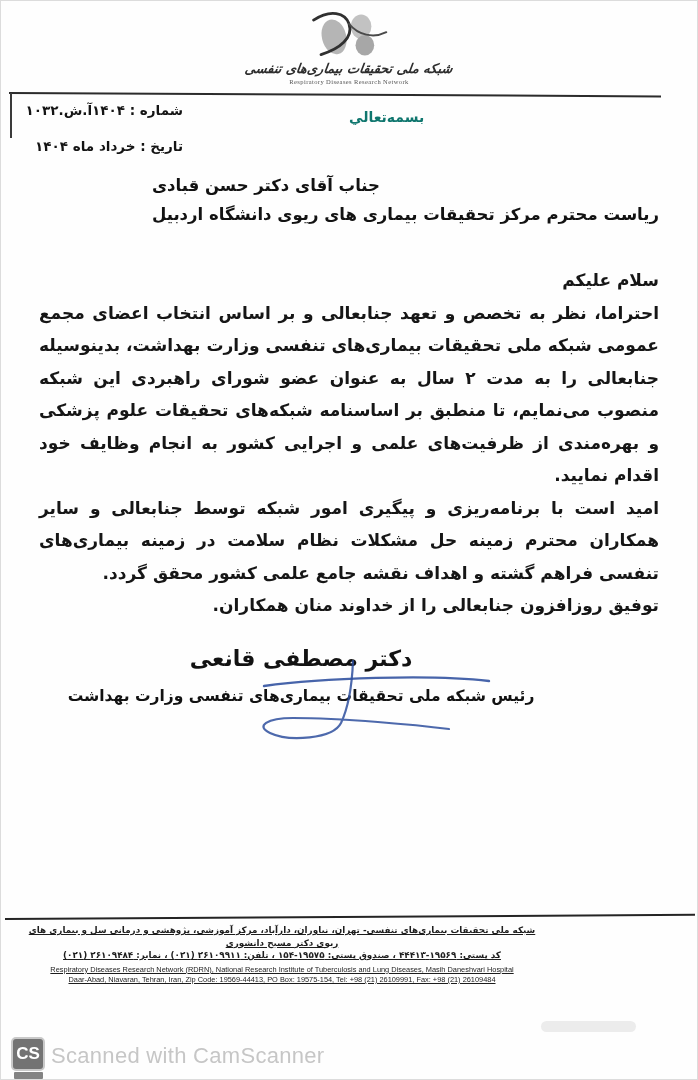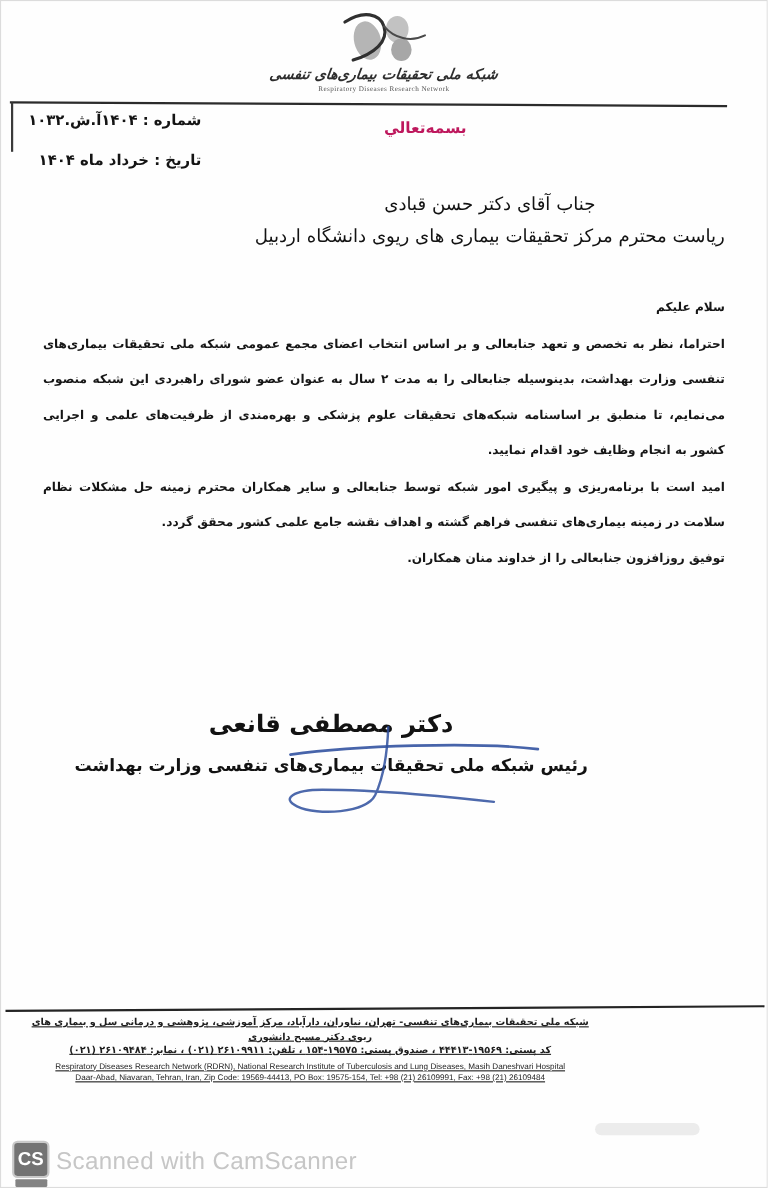--- a/index.html
+++ b/index.html
@@ -11,25 +11,25 @@
   
   .letterhead{position:absolute;top:6px;left:0;right:0;display:flex;flex-direction:column;align-items:center;}
   .logo-graphic{width:96px;height:56px;}
   .logo-calligraphy{font-size:13px;font-weight:bold;font-style:italic;color:#2e2e2e;margin-top:-2px;transform:skewX(-8deg);}
   .logo-english{font-size:6.5px;color:#555;letter-spacing:.4px;margin-top:2px;font-family:"Liberation Serif",serif;}
   .rule-letterhead{position:absolute;top:91px;left:8px;width:652px;height:2px;background:#2b2b2b;transform:rotate(.3deg);transform-origin:left center;}
   .left-tick{position:absolute;top:92px;left:9px;width:2px;height:45px;background:#3a3a3a;}
   
   .meta{position:absolute;top:101px;left:20px;width:162px;direction:rtl;font-weight:bold;font-size:13.5px;color:#141414;}
   .meta .meta-date{margin-top:20px;}
-  .besmele{position:absolute;top:108px;left:348px;font-weight:bold;font-size:14px;direction:rtl;color:#be185d;}
+  .besmele{position:absolute;top:108px;left:348px;font-weight:bold;font-size:14px;direction:rtl;color:#0f766e;}
   
-  .recipient{position:absolute;top:170px;right:38px;direction:rtl;text-align:center;font-weight:normal;font-size:16.5px;line-height:29px;color:#121212;}
+  .recipient{position:absolute;top:170px;right:38px;direction:rtl;text-align:left;font-weight:bold;font-size:16.5px;line-height:29px;color:#121212;}
   
-  .letter-body{position:absolute;top:263px;left:38px;right:38px;direction:rtl;font-weight:bold;font-size:11px;line-height:32.5px;color:#161616;}
+  .letter-body{position:absolute;top:263px;left:38px;right:38px;direction:rtl;font-weight:bold;font-size:17px;line-height:32.5px;color:#161616;}
   .letter-body p{margin:0;text-align:justify;text-align-last:right;}
   
   .sig-block{position:absolute;top:645px;left:60px;width:480px;text-align:center;direction:rtl;font-weight:bold;color:#121212;}
   .sig-name{font-size:22px;}
   .sig-title{font-size:15.5px;margin-top:16px;}
   .sig-ink{position:absolute;top:640px;left:130px;width:360px;height:115px;pointer-events:none;}
   
   .rule-footer{position:absolute;top:917px;left:4px;width:690px;height:2px;background:#242424;transform:rotate(-.35deg);transform-origin:left center;}
   .footer{position:absolute;top:923px;left:16px;width:530px;text-align:center;color:#1d1d1d;text-decoration:underline;}
   .footer-fa{direction:rtl;font-size:8.8px;font-weight:bold;line-height:12.5px;}

